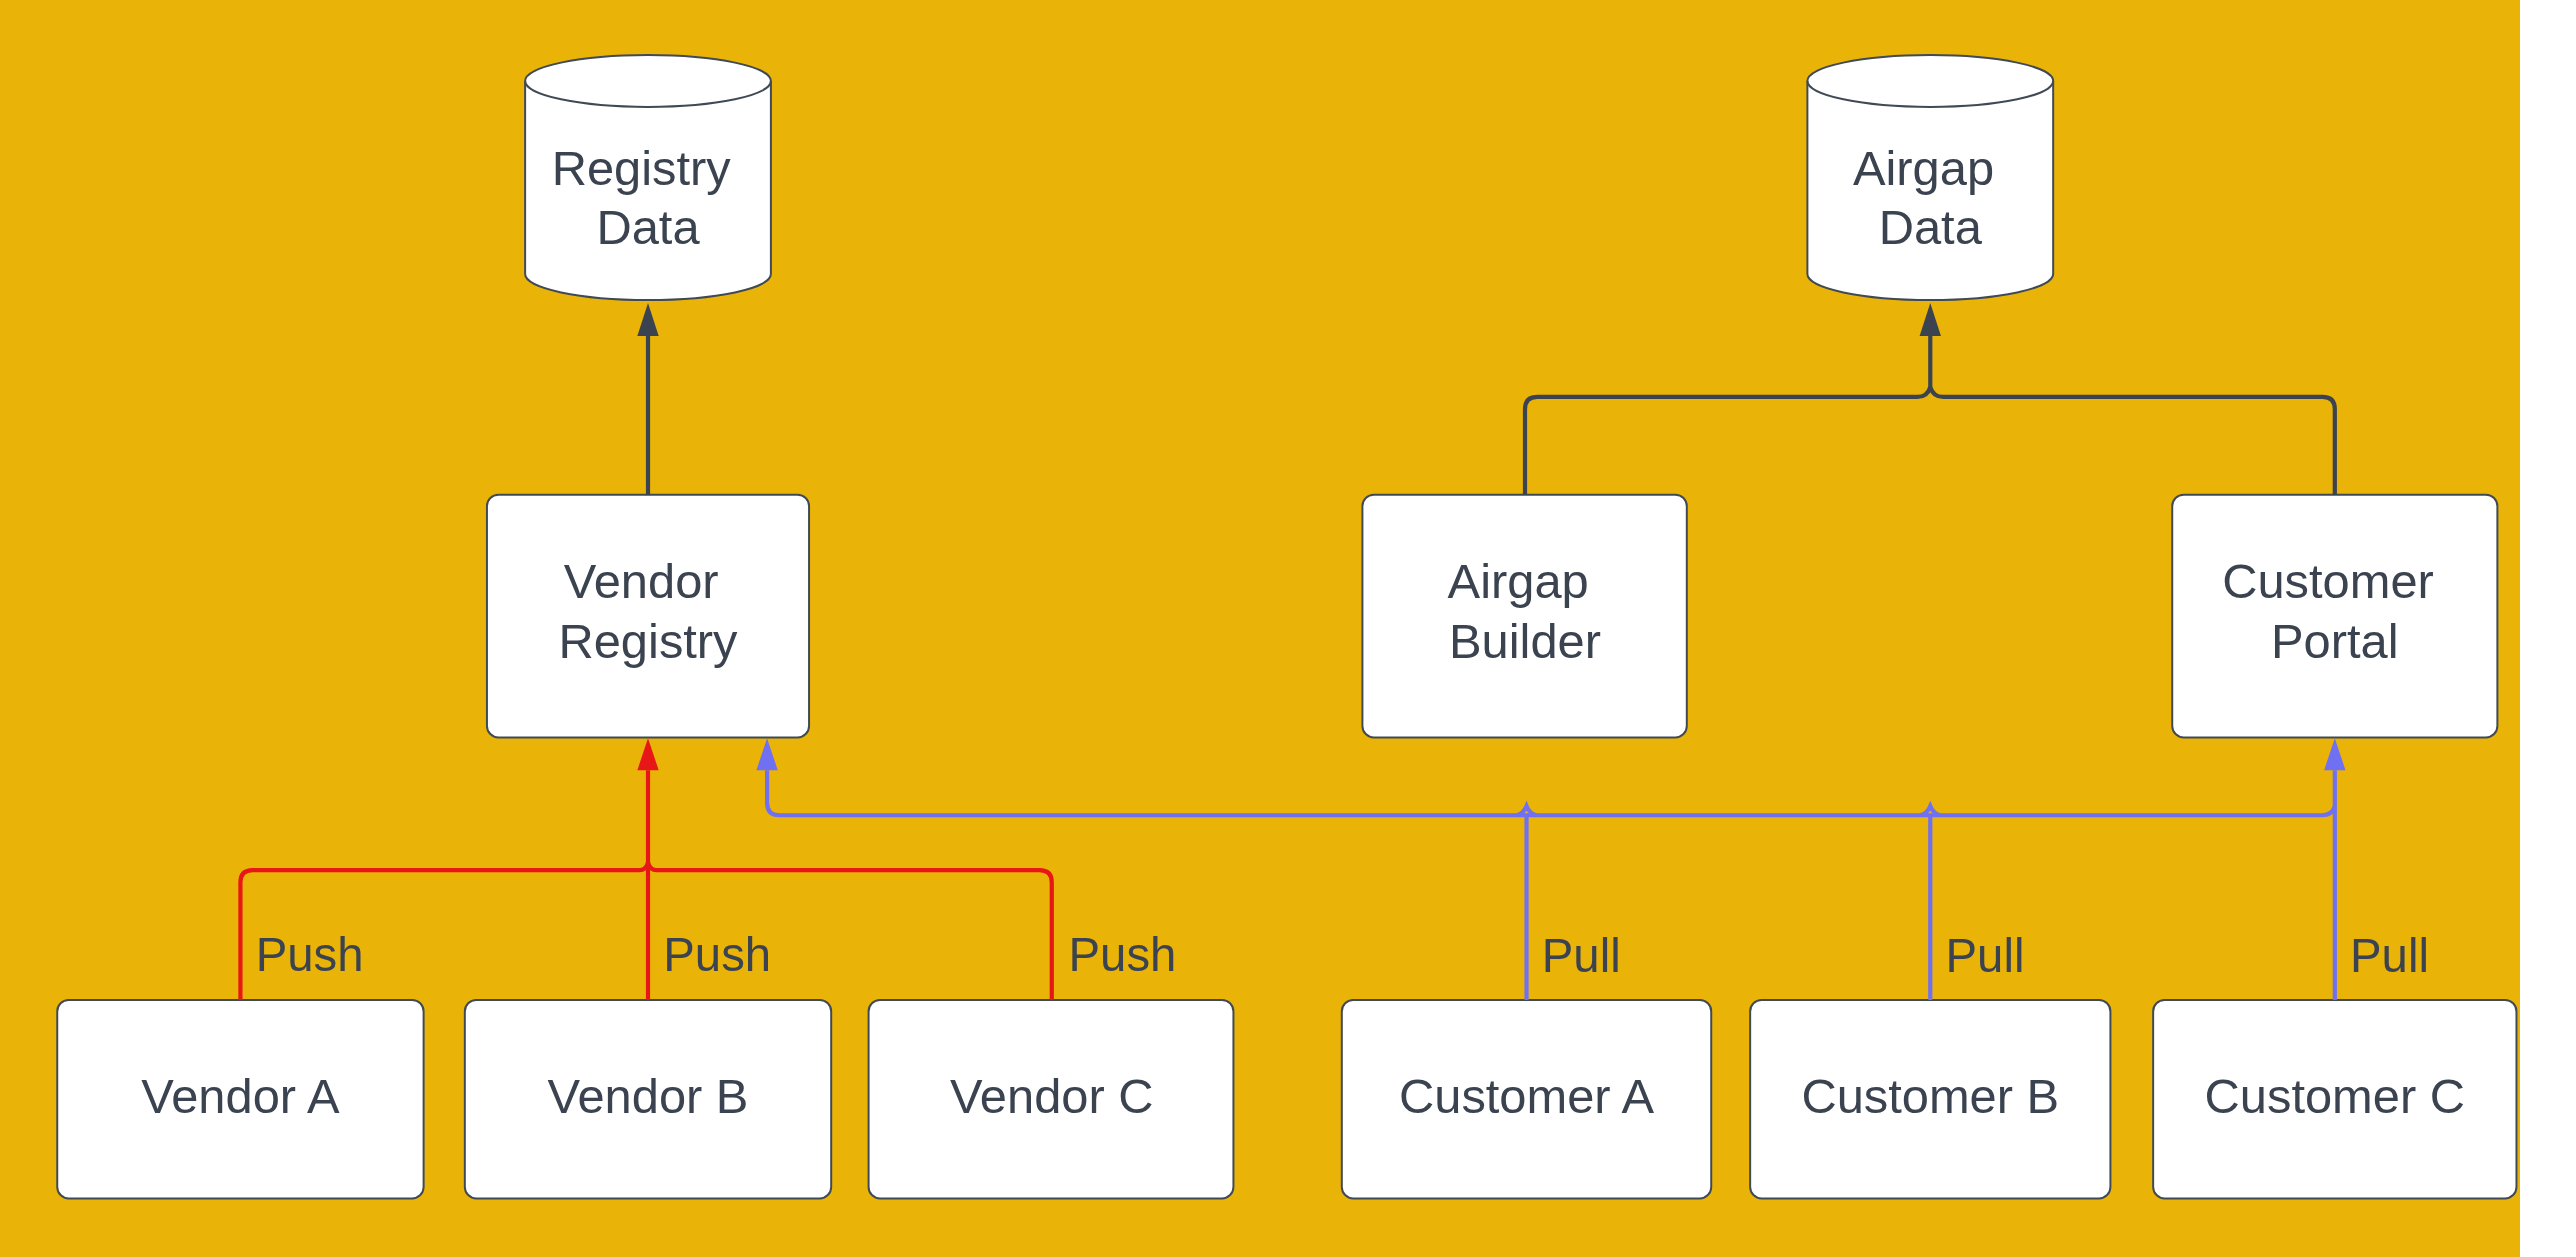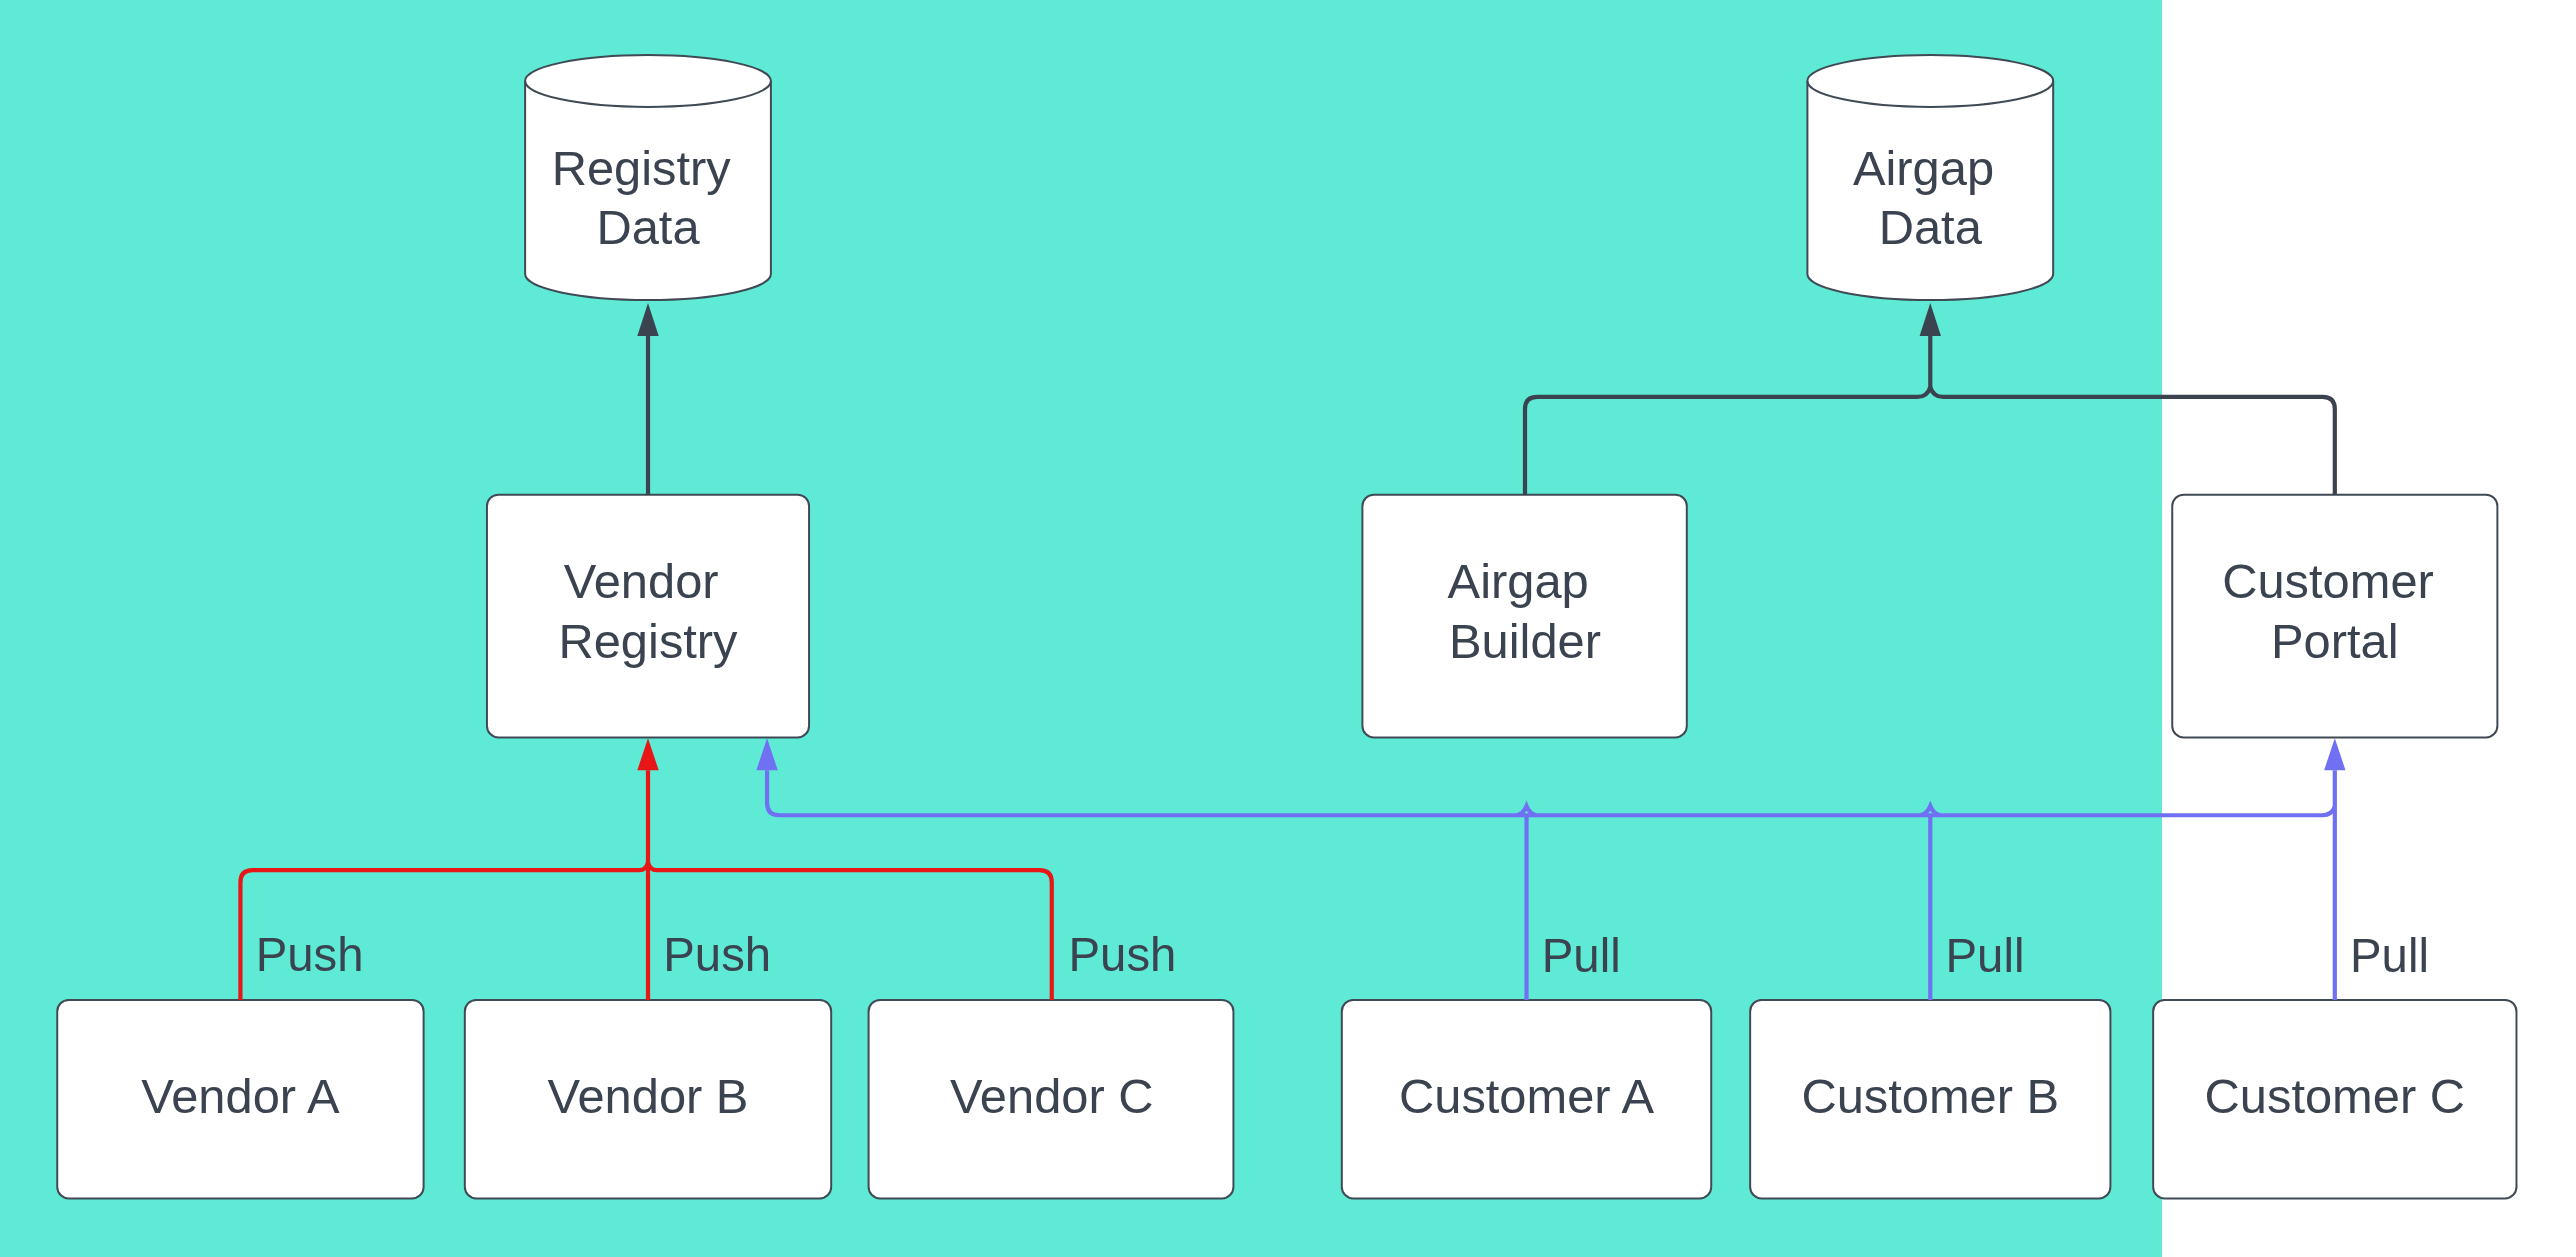--- a/index.html
+++ b/index.html
@@ -4,24 +4,24 @@
 <style>
   html, body {
     margin: 0;
     padding: 0;
     background: #FFFFFF;
     width: 2576px;
     height: 1258px;
     overflow: hidden;
   }
   .canvas {
-    width: 2162px;
+    width: 2520px;
     height: 1258px;
     position: relative;
-    background: #5eead4;
+    background: #eab308;
   }
   svg {
     display: block;
     font-family: "Liberation Sans", "DejaVu Sans", sans-serif;
   }
   .node-label {
     font-size: 64px;
   }
   .edge-label {
     font-size: 62px;

